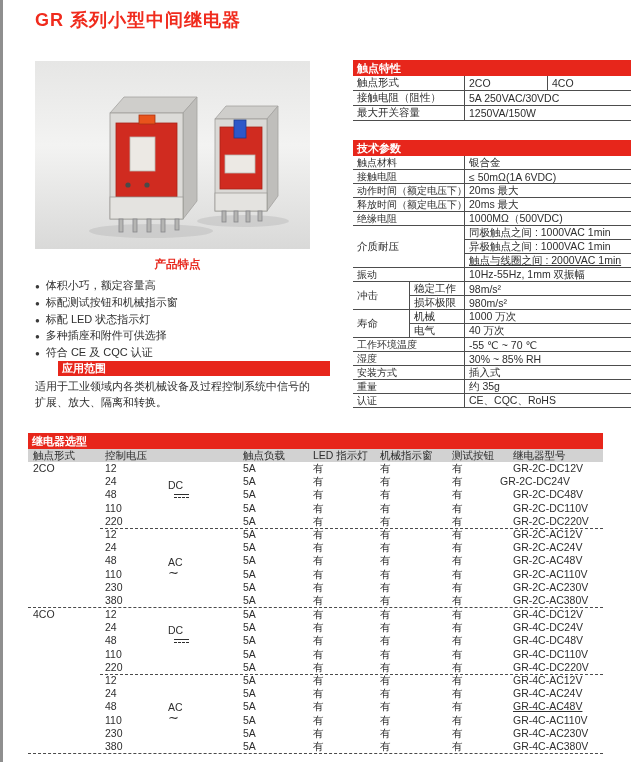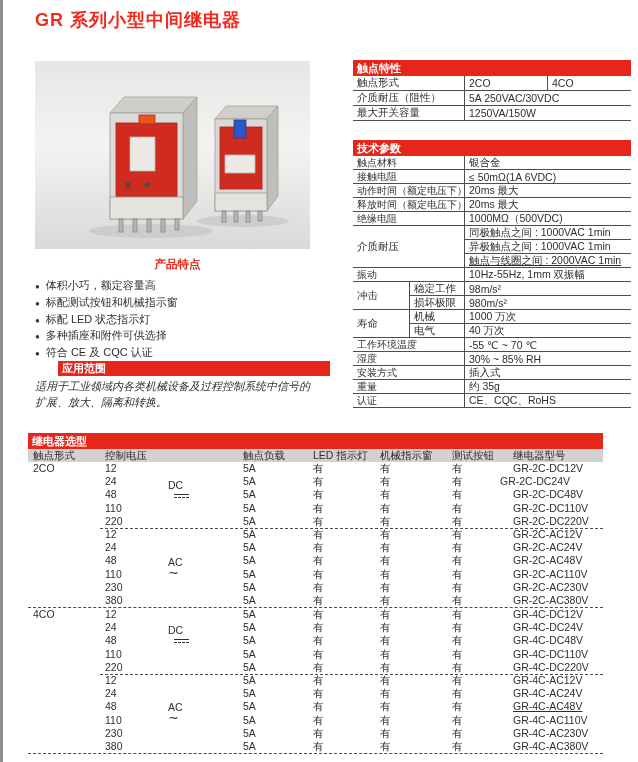--- a/index.html
+++ b/index.html
@@ -13,21 +13,21 @@
   #photo-box{position:absolute;left:35px;top:61px;width:275px;height:188px;}
   
   #features{position:absolute;left:35px;top:257px;width:285px;text-align:center;}
   #features .hd{color:#e7261b;font-size:11.5px;font-weight:bold;margin-bottom:6px;}
   #features ul{list-style:none;margin:0;padding:0;}
   #features li{font-size:11px;line-height:14.8px;display:flex;align-items:baseline;}
   #features li .blt{font-size:8px;margin-right:6px;color:#3a3a3a;}
   
   #application{position:absolute;left:35px;top:361px;width:280px;}
   #application .banner{width:268px;margin-left:23px;}
-  #application .txt{font-size:11px;line-height:15.5px;margin-top:3px;width:278px;font-style:italic;}
+  #application .txt{font-size:11px;line-height:15.5px;margin-top:3px;width:278px;}
   .banner{background:#e7261b;color:#fff;font-size:11px;font-weight:bold;height:15px;line-height:15px;padding-left:4px;}
   
   #right-col{position:absolute;left:330px;top:60px;width:278px;margin-left:23px;}
   .spec-banner{height:16px;line-height:16px;}
   #contact-grid{display:grid;grid-template-columns:112px 83px 83px;grid-auto-rows:15px;font-size:10.5px;}
   #tech-grid{position:absolute;top:96px;left:0;width:278px;display:grid;grid-template-columns:57px 55px 166px;grid-auto-rows:14px;font-size:10.5px;}
   #tech-banner{position:absolute;top:80px;left:0;right:0;}
   .cell{display:flex;align-items:center;padding-left:4px;border-bottom:1px solid #4d4d4d;white-space:nowrap;overflow:hidden;}
   .cell.rb{border-right:1px solid #4d4d4d;}
   .cell.sm{font-size:10px;}
@@ -134,21 +134,21 @@
     <div class="banner">应用范围</div>
     <div class="txt">适用于工业领域内各类机械设备及过程控制系统中信号的扩展、放大、隔离和转换。</div>
   </div>
 
   <div id="right-col">
     <div class="banner spec-banner">触点特性</div>
     <div id="contact-grid">
         <div class="cell rb" style="grid-column: 1 / 2;">触点形式</div>
         <div class="cell rb" style="grid-column: 2 / 3;">2CO</div>
         <div class="cell" style="grid-column: 3 / 4;">4CO</div>
-        <div class="cell rb" style="grid-column: 1 / 2;">介质耐压（阻性）</div>
+        <div class="cell rb" style="grid-column: 1 / 2;">接触电阻（阻性）</div>
         <div class="cell" style="grid-column: 2 / 4;">5A 250VAC/30VDC</div>
         <div class="cell rb" style="grid-column: 1 / 2;">最大开关容量</div>
         <div class="cell" style="grid-column: 2 / 4;">1250VA/150W</div>
       </div>
     <div id="tech-banner" class="banner spec-banner">技术参数</div>
     <div id="tech-grid">
         <div class="cell rb sm" style="grid-area: 1 / 1 / auto / 3;">触点材料</div>
         <div class="cell" style="grid-area: 1 / 3 / auto / 4;">银合金</div>
         <div class="cell rb sm" style="grid-area: 2 / 1 / auto / 3;">接触电阻</div>
         <div class="cell" style="grid-area: 2 / 3 / auto / 4;">≤ 50mΩ(1A 6VDC)</div>

